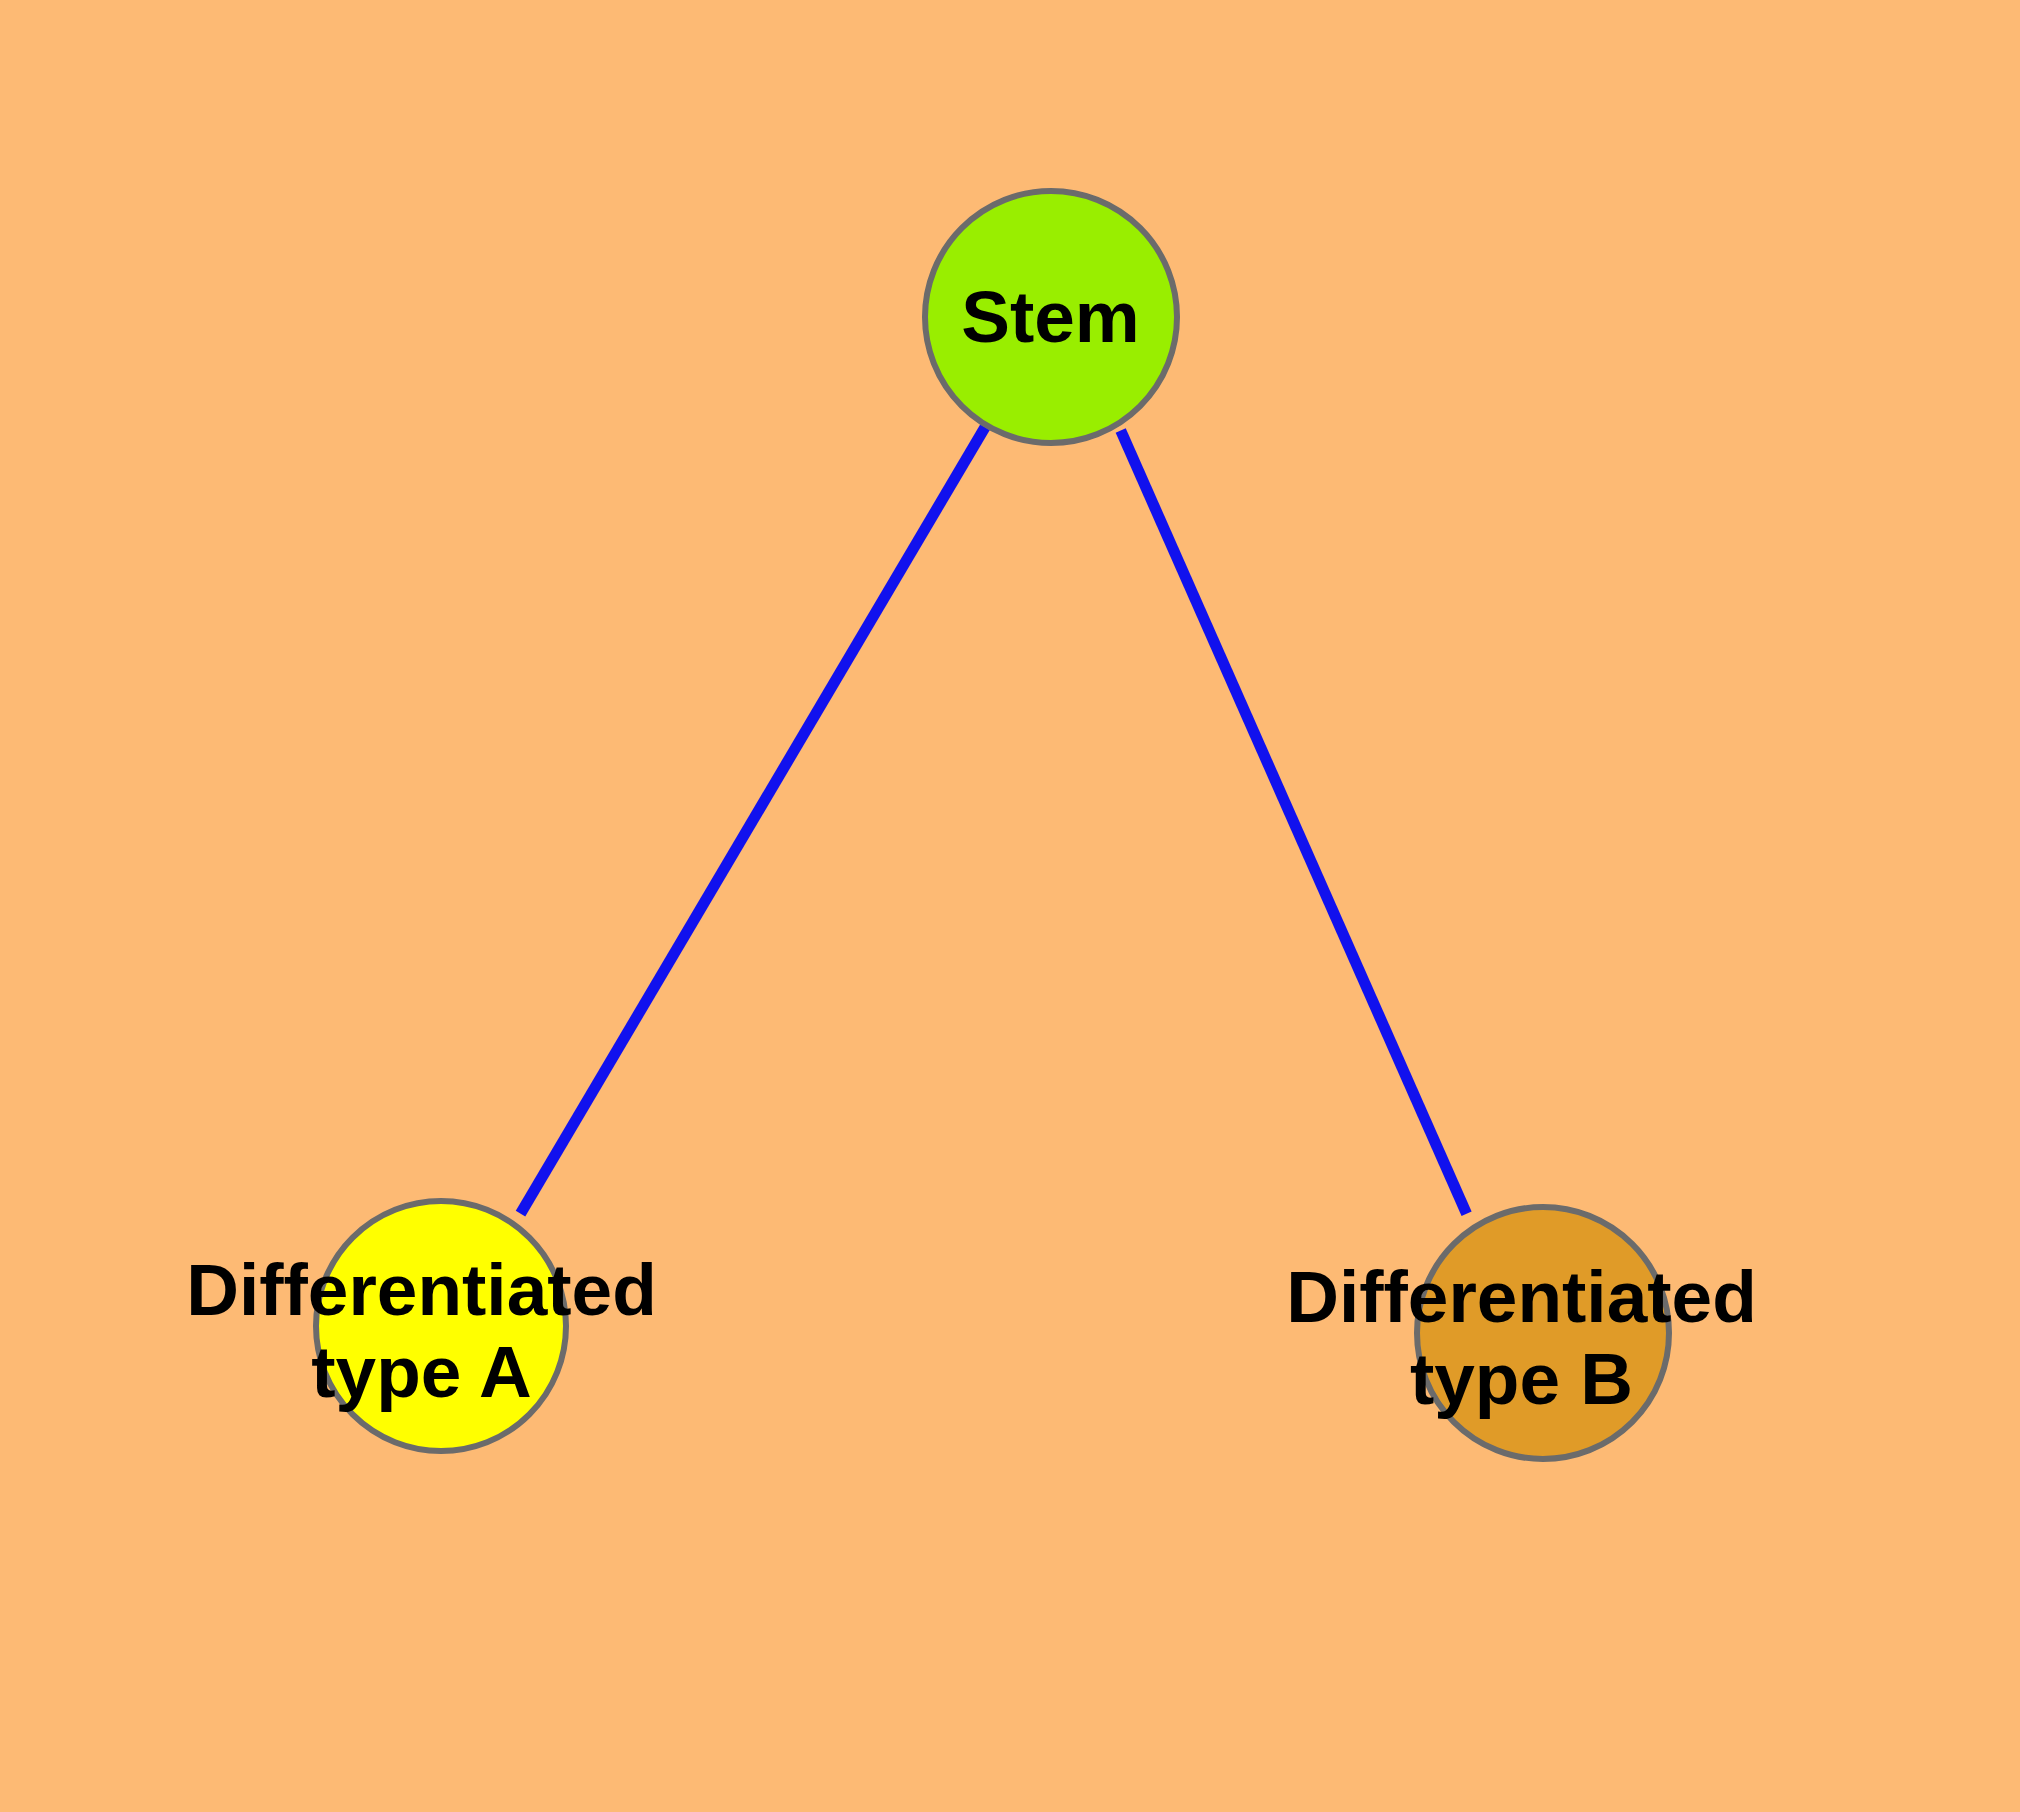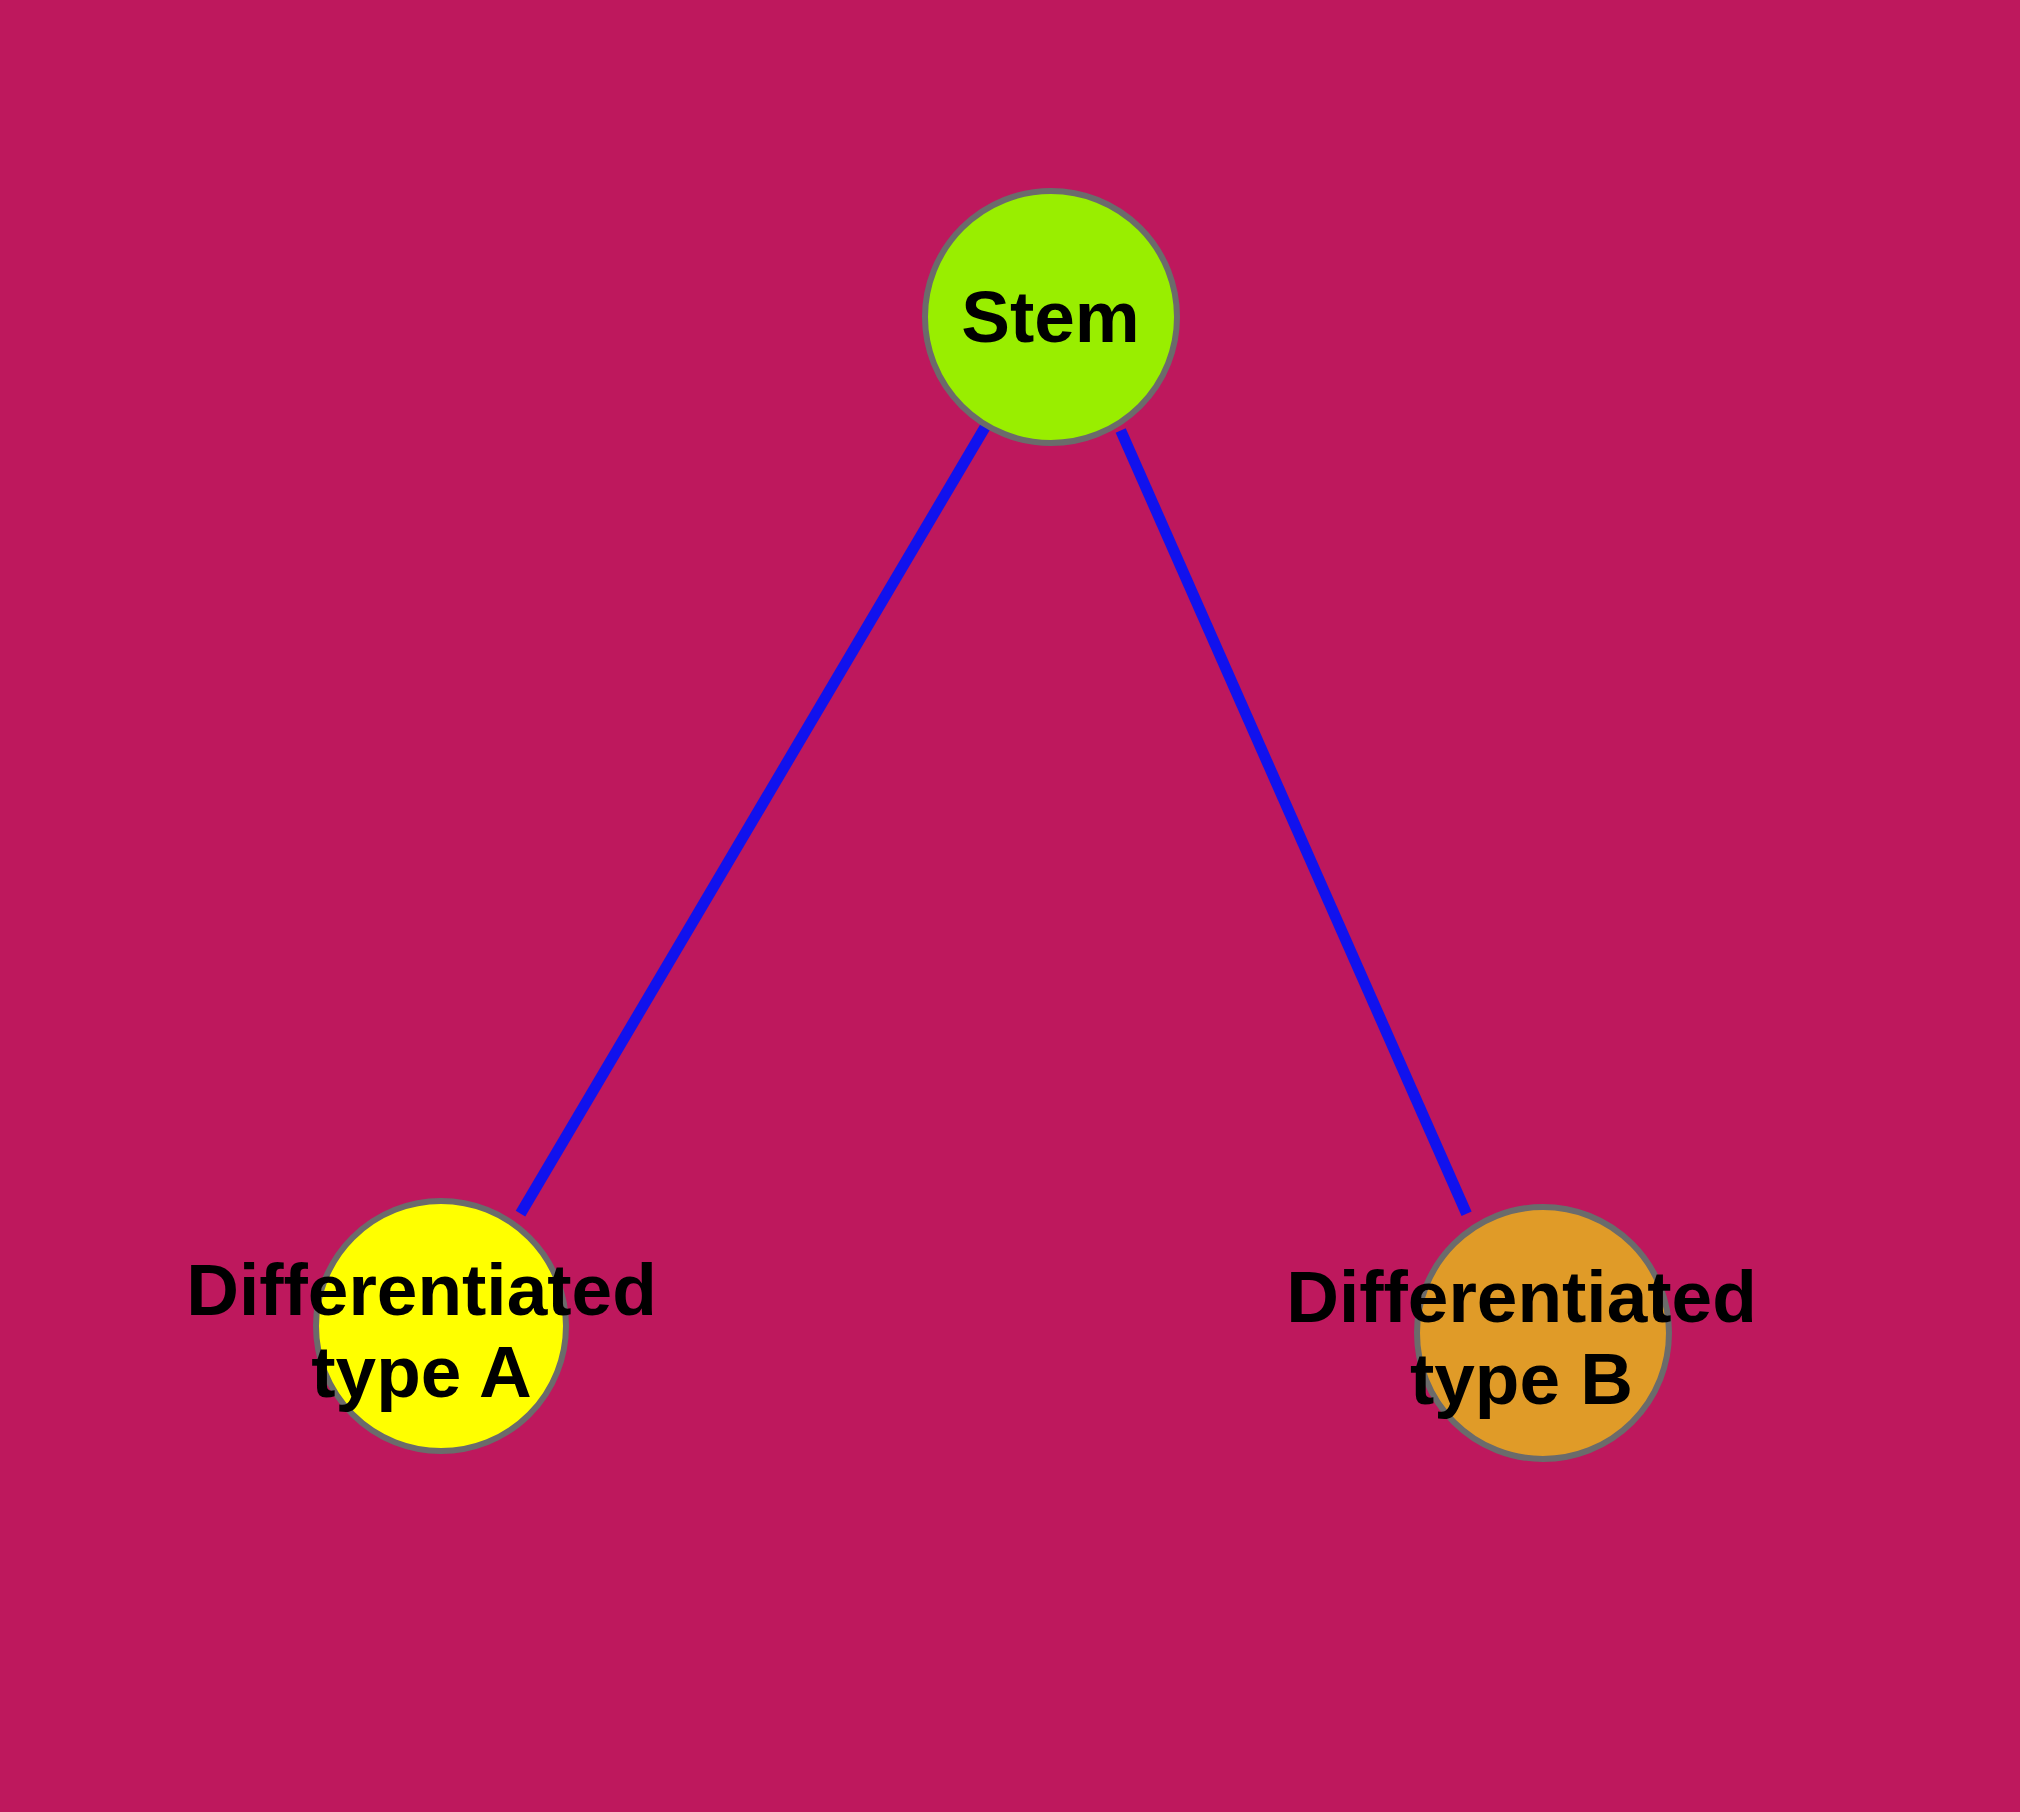--- a/index.html
+++ b/index.html
@@ -37,21 +37,21 @@
     font-weight: bold;
     font-family: "Liberation Sans", sans-serif;
     white-space: pre;
     line-height: 1.12;
     pointer-events: none;
   }
 </style>
 </head>
 <body>
 
-<div id="canvas" style="background: #be185d; text-decoration: underline;">
+<div id="canvas" style="background: #fdba74; text-decoration: underline;">
 
   <svg id="edge-layer" viewBox="0 0 2384 2138" preserveAspectRatio="none">
     <line x1="1162" y1="504" x2="614" y2="1432" stroke="#1111ee" stroke-width="13" stroke-linecap="butt"></line>
     <line x1="1322" y1="508" x2="1730" y2="1432" stroke="#1111ee" stroke-width="13" stroke-linecap="butt"></line>
   </svg>
 
   <div class="node" style="left: 922px; top: 188px; width: 258px; height: 258px; background: rgb(153, 238, 0); border-color: rgb(107, 107, 107);"></div>
   <div class="node" style="left: 313px; top: 1198px; width: 256px; height: 256px; background: rgb(255, 255, 0); border-color: rgb(107, 107, 107);"></div>
   <div class="node" style="left: 1414px; top: 1204px; width: 258px; height: 258px; background: rgb(224, 155, 40); border-color: rgb(107, 107, 107);"></div>
 

